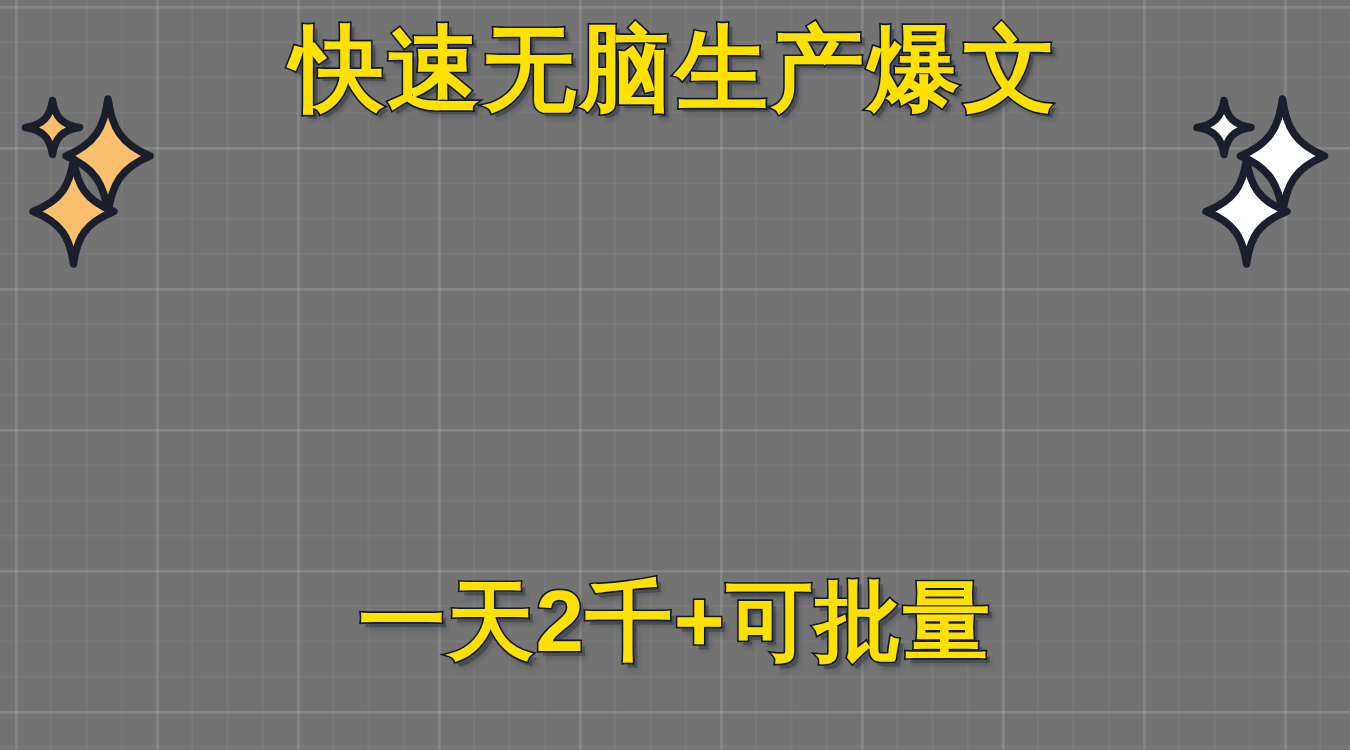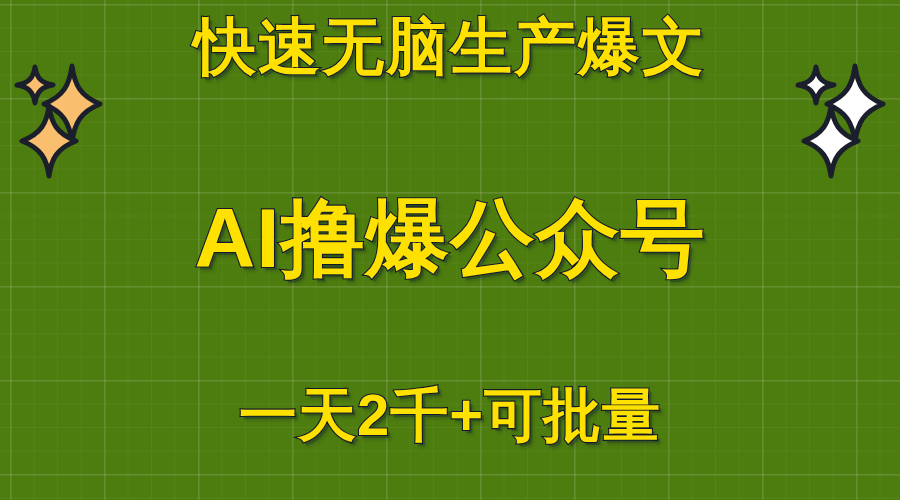--- a/index.html
+++ b/index.html
@@ -6,21 +6,21 @@
     margin: 0;
     padding: 0;
     background: #3f3f3f;
   }
 
   #poster {
     position: relative;
     width: 900px;
     height: 500px;
     overflow: hidden;
-    background-color: #4d7c0f;
+    background-color: #737373;
     font-family: "Liberation Sans", "DejaVu Sans", sans-serif;
     user-select: none;
   }
 
   
   #grid-layer {
     position: absolute;
     inset: 0;
     background-image:
       linear-gradient(to right,  rgba(255,255,255,0.085) 0px, rgba(255,255,255,0.085) 2px, rgba(255,255,255,0) 2px),
@@ -114,17 +114,16 @@
   <svg class="sparkle" style="left:824px; top:63px;" width="62" height="82" viewBox="0 0 62 82">
     <path d="M31 3 C33.6 22 39.5 33 59 41 C39.5 49 33.6 60 31 79 C28.4 60 22.5 49 3 41 C22.5 33 28.4 22 31 3 Z" fill="#ffffff"></path>
   </svg>
 
   <svg class="sparkle" style="left:801px; top:103px;" width="60" height="76" viewBox="0 0 60 76">
     <path d="M30 3 C32.4 20.5 38 30.6 57 38 C38 45.4 32.4 55.5 30 73 C27.6 55.5 22 45.4 3 38 C22 30.6 27.6 20.5 30 3 Z" fill="#ffffff"></path>
   </svg>
 
   <div class="line outlined" id="line-top">快速无脑生产爆文</div>
 
-  <div class="line outlined" id="line-main">AI撸爆公众号</div>
 
   <div class="line outlined" id="line-bottom">一天2千+可批量</div>
 
 </div>
 
 </body></html>

